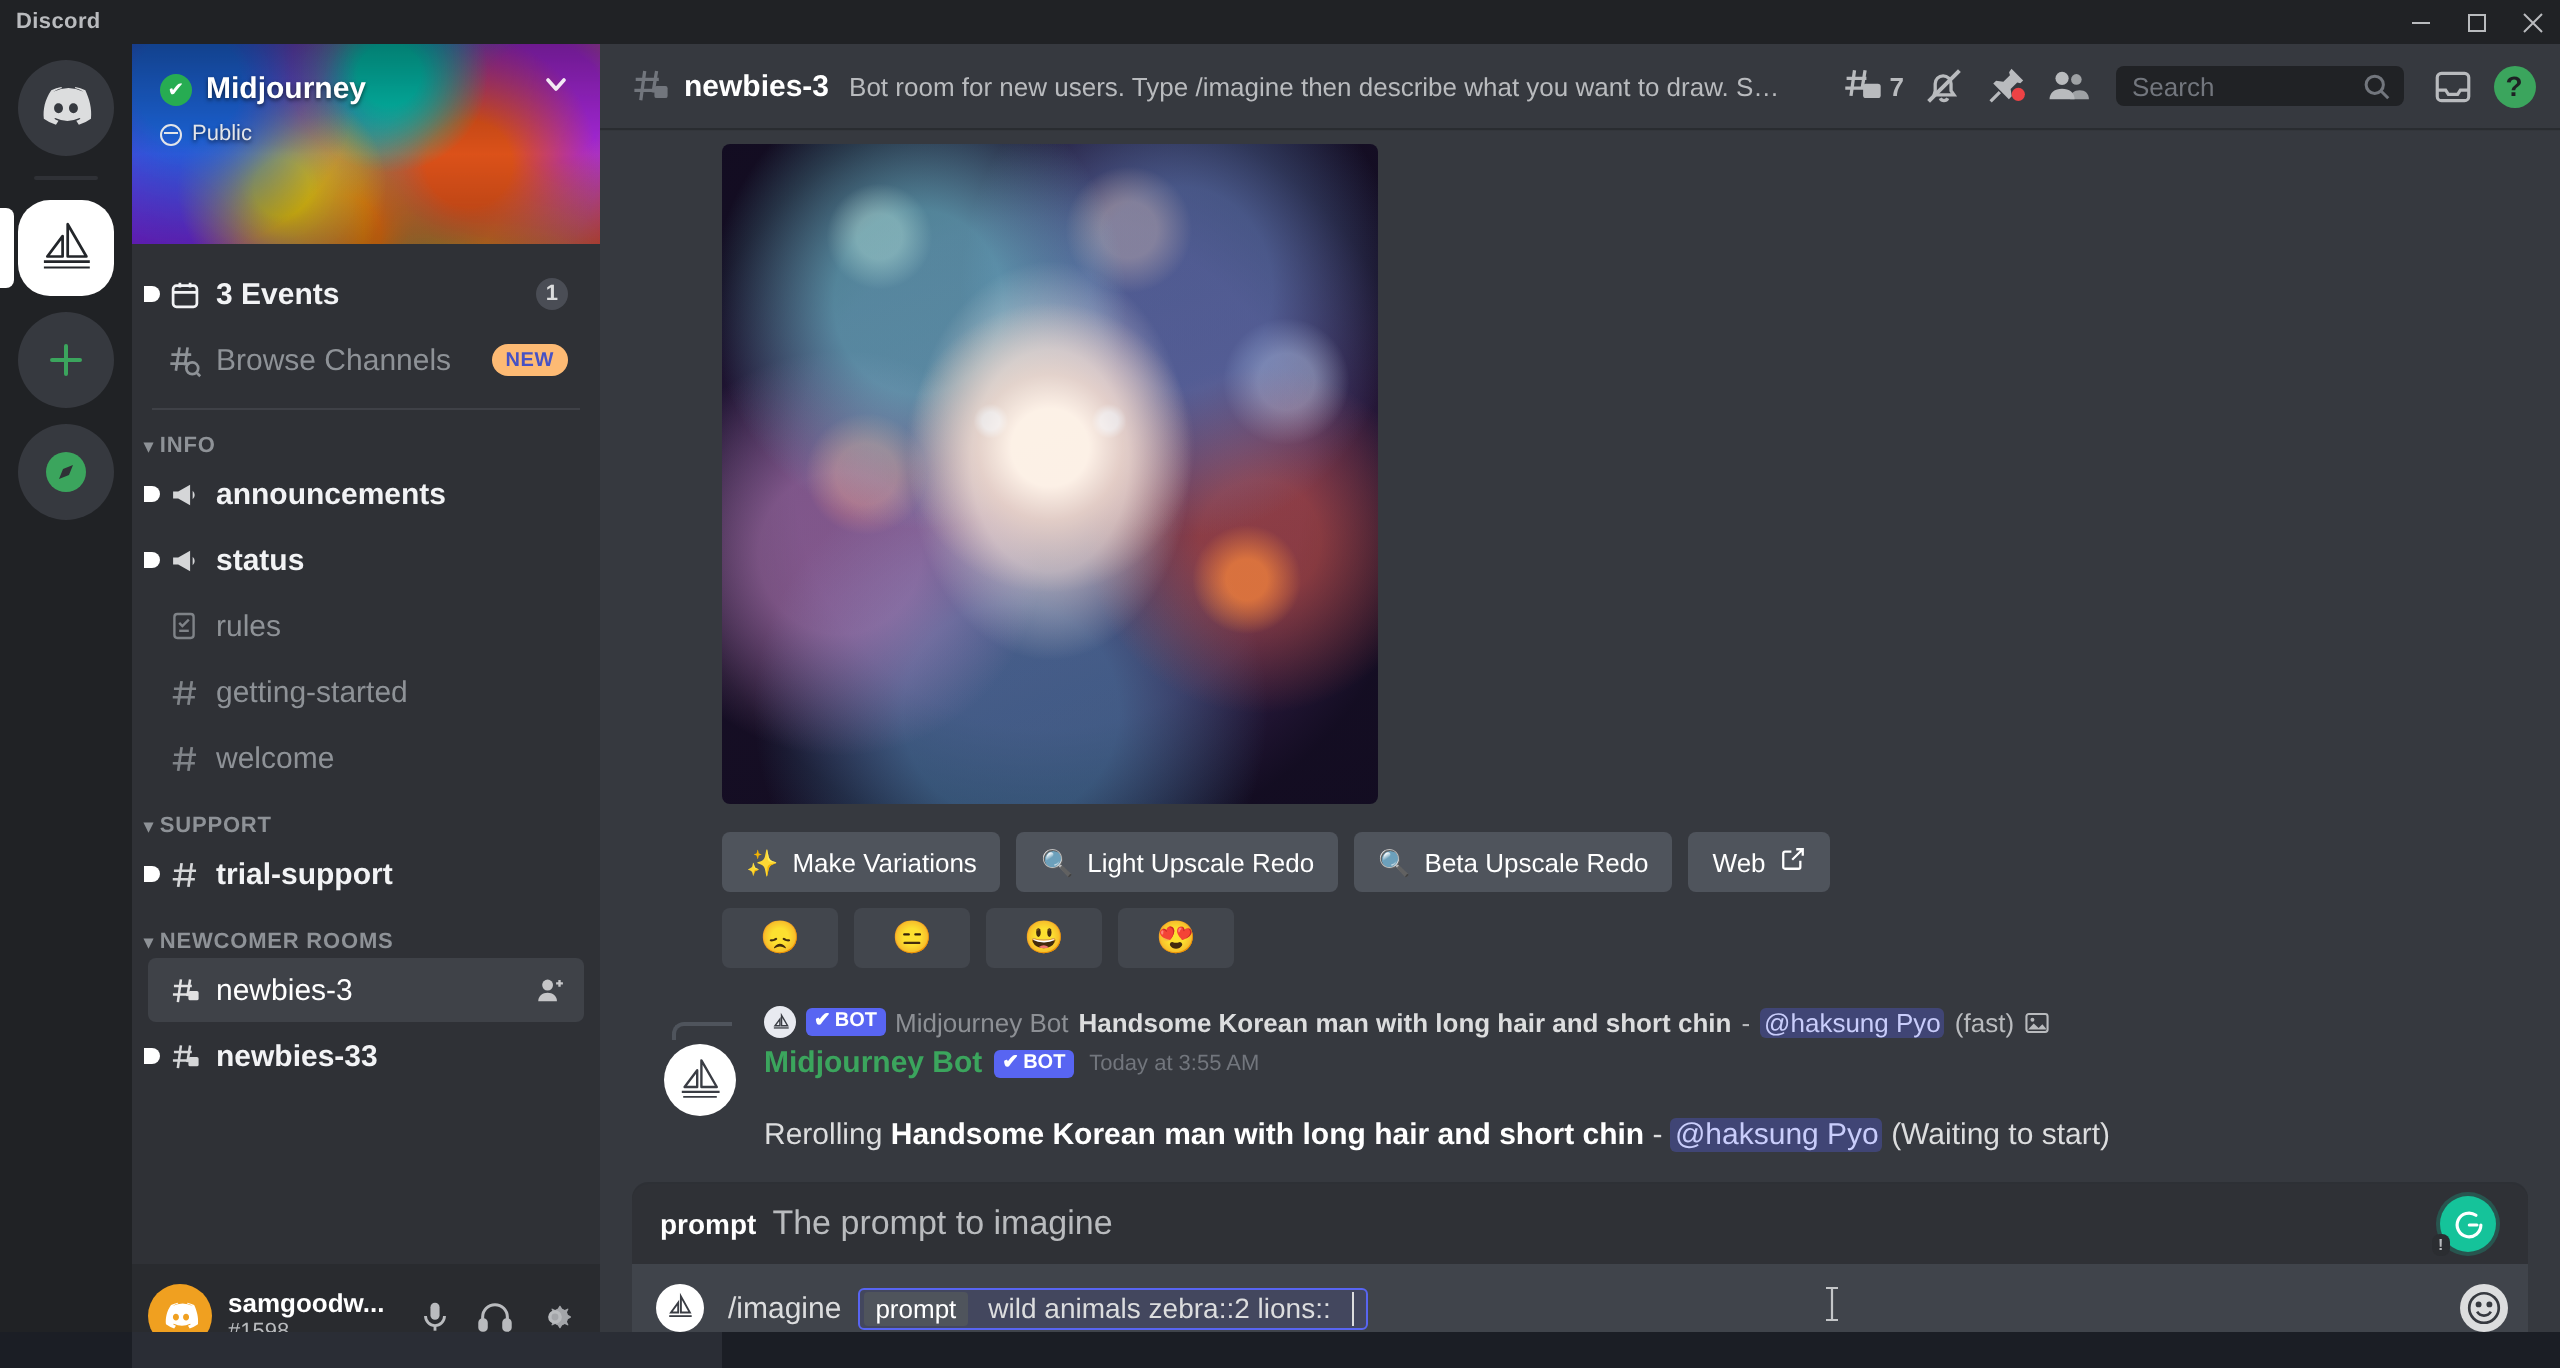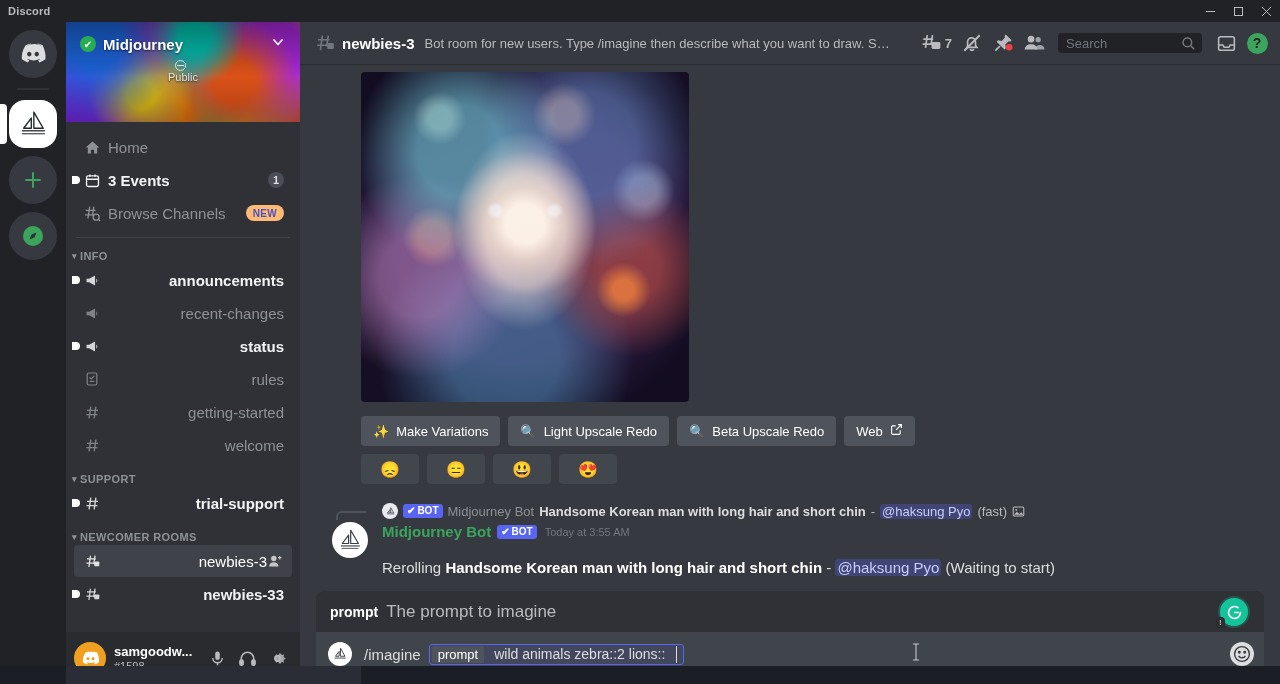--- a/index.html
+++ b/index.html
@@ -98,21 +98,21 @@
     display: flex; align-items: center; justify-content: center;
     margin-right: 7px; flex: 0 0 16px;
   }
   .guild-name {
     color: #fff; font-size: 15px; font-weight: 700;
     text-shadow: 0 1px 2px rgba(0,0,0,.6);
   }
   .guild-chevron { margin-left: auto; color: #fff; opacity: .9; }
   .guild-sub {
     margin-top: 6px; display: flex; align-items: center;
-    color: #e3e5e8; font-size: 11px; text-shadow: 0 1px 2px rgba(0,0,0,.7); flex-direction: column;
+    color: #e3e5e8; font-size: 11px; text-shadow: 0 1px 2px rgba(0,0,0,.7);
   }
   .globe-dot {
     width: 11px; height: 11px; border: 1.3px solid #e3e5e8; border-radius: 50%;
     margin-right: 5px; position: relative; flex: 0 0 11px;
   }
   .globe-dot::before {
     content:""; position:absolute; left: 1px; top: 3.6px; width: 7px; height: 1.2px; background:#e3e5e8;
   }
 
   .channels { flex: 1; overflow: hidden; padding-top: 8px; }
@@ -155,21 +155,21 @@
     border-radius: 4px; display: flex; align-items: center;
     color: #8e9297; font-size: 15px; position: relative;
   }
   .chan-row.active { background: #3f4248; color: #fff; font-weight: 500; }
   .chan-row.unread { color: #f2f3f5; font-weight: 600; }
   .chan-icon {
     width: 20px; height: 20px; margin-right: 6px; flex: 0 0 20px;
     display: flex; align-items: center; justify-content: center;
     opacity: .85;
   }
-  .chan-name { flex: 1; overflow: hidden; white-space: nowrap; text-overflow: ellipsis; text-align: right; }
+  .chan-name { flex: 1; overflow: hidden; white-space: nowrap; text-overflow: ellipsis; }
   .chan-action { opacity: .7; display: flex; }
 
   
   .userpanel {
     height: 52px; background: #292b2f;
     display: flex; align-items: center; padding: 0 8px; flex: 0 0 52px;
   }
   .avatar-sm {
     width: 32px; height: 32px; border-radius: 50%;
     background: #f0a020; display: flex; align-items: center; justify-content: center;
@@ -437,28 +437,20 @@
         </div>
         <div class="guild-sub">
           <span class="globe-dot"></span>
           <span>Public</span>
         </div>
       </div>
     </div>
 
     <div class="channels">
 
-      <div class="nav-row">
-        <span class="nav-icon">
-          <svg width="17" height="17" viewBox="0 0 20 20" fill="currentColor">
-              <path d="M10 3 L18 10 H15.5 V17 H11.8 V12.5 H8.2 V17 H4.5 V10 H2 Z"></path>
-            </svg>
-        </span>
-        <span class="nav-label">Home</span>
-      </div>
 
       <div class="nav-row bold">
         <span class="unread-dot"></span>
         <span class="nav-icon">
           <svg width="17" height="17" viewBox="0 0 20 20" fill="none" stroke="currentColor" stroke-width="1.6">
             <rect x="3" y="4.5" width="14" height="12.5" rx="2"></rect>
               <path d="M3 8.5 H17 M7 2.8 V5.6 M13 2.8 V5.6"></path>
           </svg>
         </span>
         <span class="nav-label">3 Events</span>
@@ -487,28 +479,20 @@
       <div class="chan-row unread">
         <span class="unread-dot"></span>
         <span class="chan-icon">
           <svg width="17" height="17" viewBox="0 0 20 20" fill="currentColor">
               <path d="M3 8 H6 L13 4 V16 L6 12 H3 Z M14.5 7.5 a3.2 3.2 0 0 1 0 5 V7.5 Z"></path>
             </svg>
         </span>
         <span class="chan-name">announcements</span>
       </div>
 
-      <div class="chan-row">
-        <span class="chan-icon">
-          <svg width="17" height="17" viewBox="0 0 20 20" fill="currentColor">
-              <path d="M3 8 H6 L13 4 V16 L6 12 H3 Z M14.5 7.5 a3.2 3.2 0 0 1 0 5 V7.5 Z"></path>
-            </svg>
-        </span>
-        <span class="chan-name">recent-changes</span>
-      </div>
 
       <div class="chan-row unread">
         <span class="unread-dot"></span>
         <span class="chan-icon">
           <svg width="17" height="17" viewBox="0 0 20 20" fill="currentColor">
               <path d="M3 8 H6 L13 4 V16 L6 12 H3 Z M14.5 7.5 a3.2 3.2 0 0 1 0 5 V7.5 Z"></path>
             </svg>
         </span>
         <span class="chan-name">status</span>
       </div>

